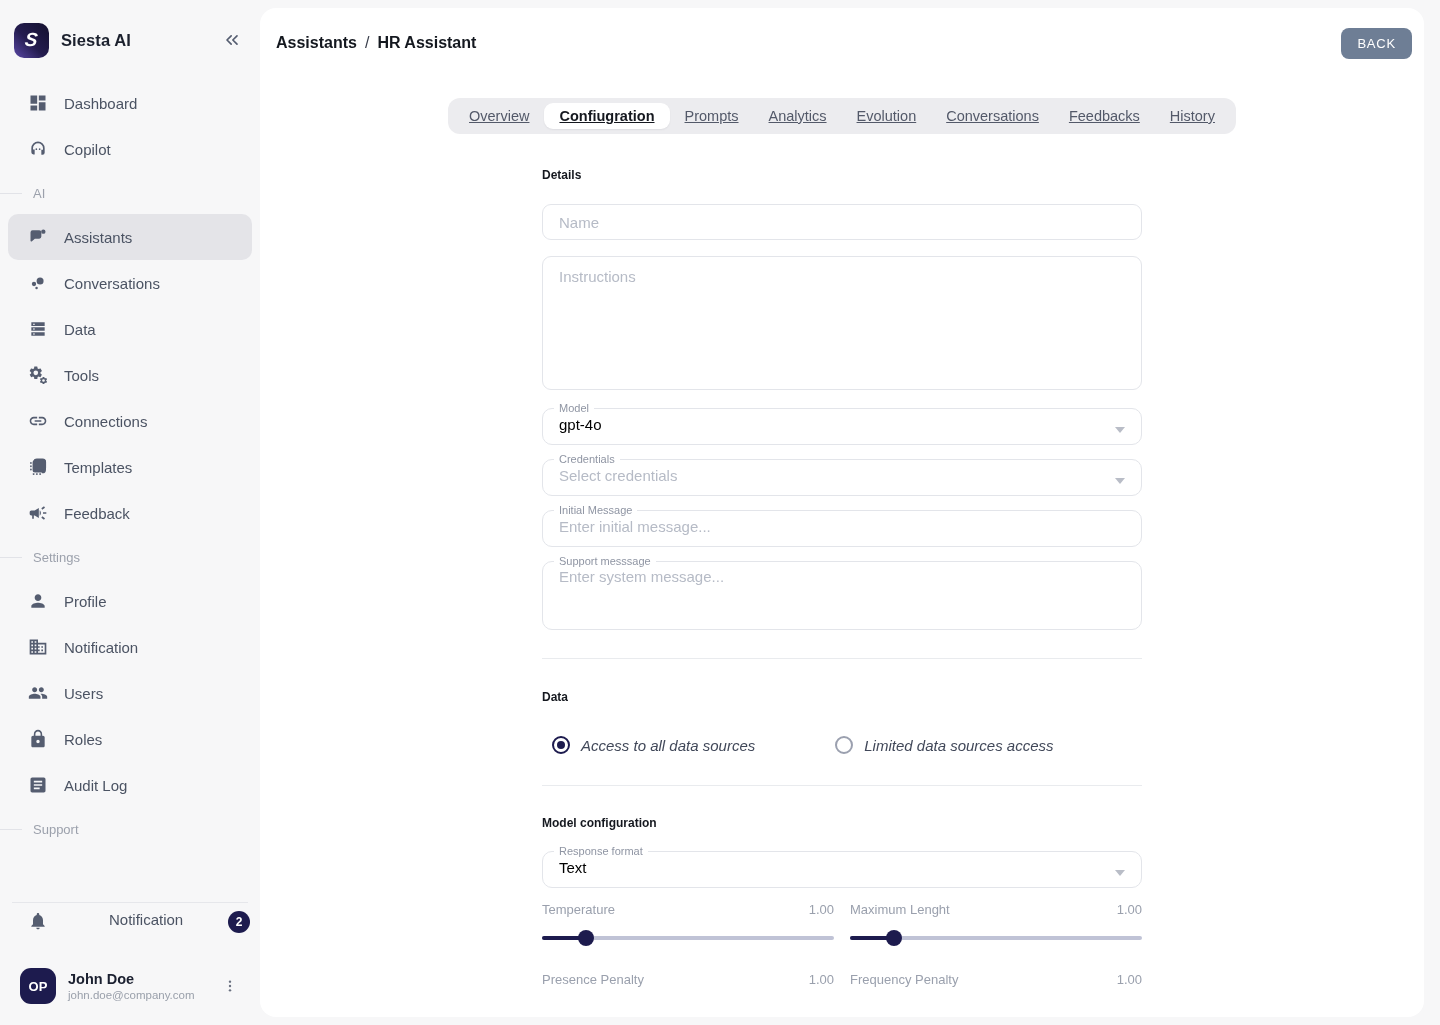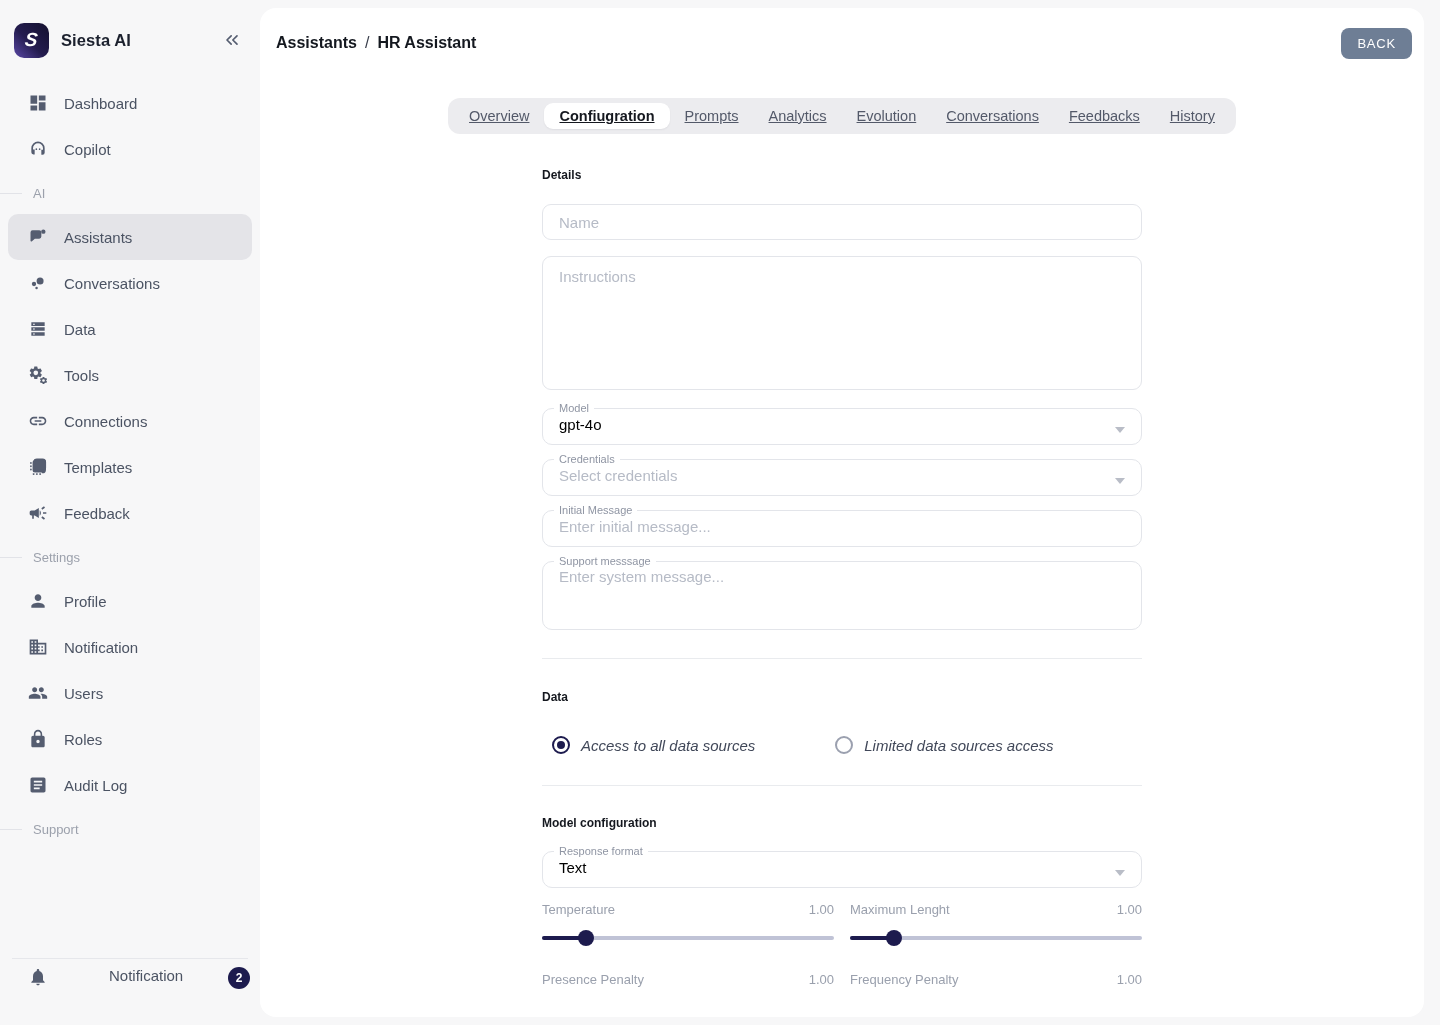--- a/index.html
+++ b/index.html
@@ -288,20 +288,34 @@
     <div class="side-divider"></div>
     <div class="notif-row">
       <span class="ic">
         <svg viewBox="0 0 24 24">
             <path d="M12 22c1.1 0 2-.9 2-2h-4c0 1.1.89 2 2 2zm6-6v-5c0-3.07-1.64-5.64-4.5-6.32V4c0-.83-.67-1.5-1.5-1.5s-1.5.67-1.5 1.5v.68C7.63 5.36 6 7.92 6 11v5l-2 2v1h16v-1l-2-2z"></path>
           </svg>
       </span>
       <span class="notif-label">Notification</span>
       <span class="badge">2</span>
     </div>
+    <div class="user-row">
+      <div class="avatar">OP</div>
+      <div class="user-meta">
+        <div class="user-name">John Doe</div>
+        <div class="user-email">john.doe@company.com</div>
+      </div>
+      <div class="kebab">
+        <svg width="16" height="16" viewBox="0 0 24 24" fill="#6a7181">
+            <circle cx="12" cy="5.5" r="1.8"></circle>
+            <circle cx="12" cy="12" r="1.8"></circle>
+            <circle cx="12" cy="18.5" r="1.8"></circle>
+          </svg>
+      </div>
+    </div>
   </div>
 </aside>
 
 <main class="card">
   <div class="card-head">
     <div class="breadcrumb">
       <span>Assistants</span><span class="sep">/</span><span>HR Assistant</span>
     </div>
     <button class="back-btn">BACK</button>
   </div>

